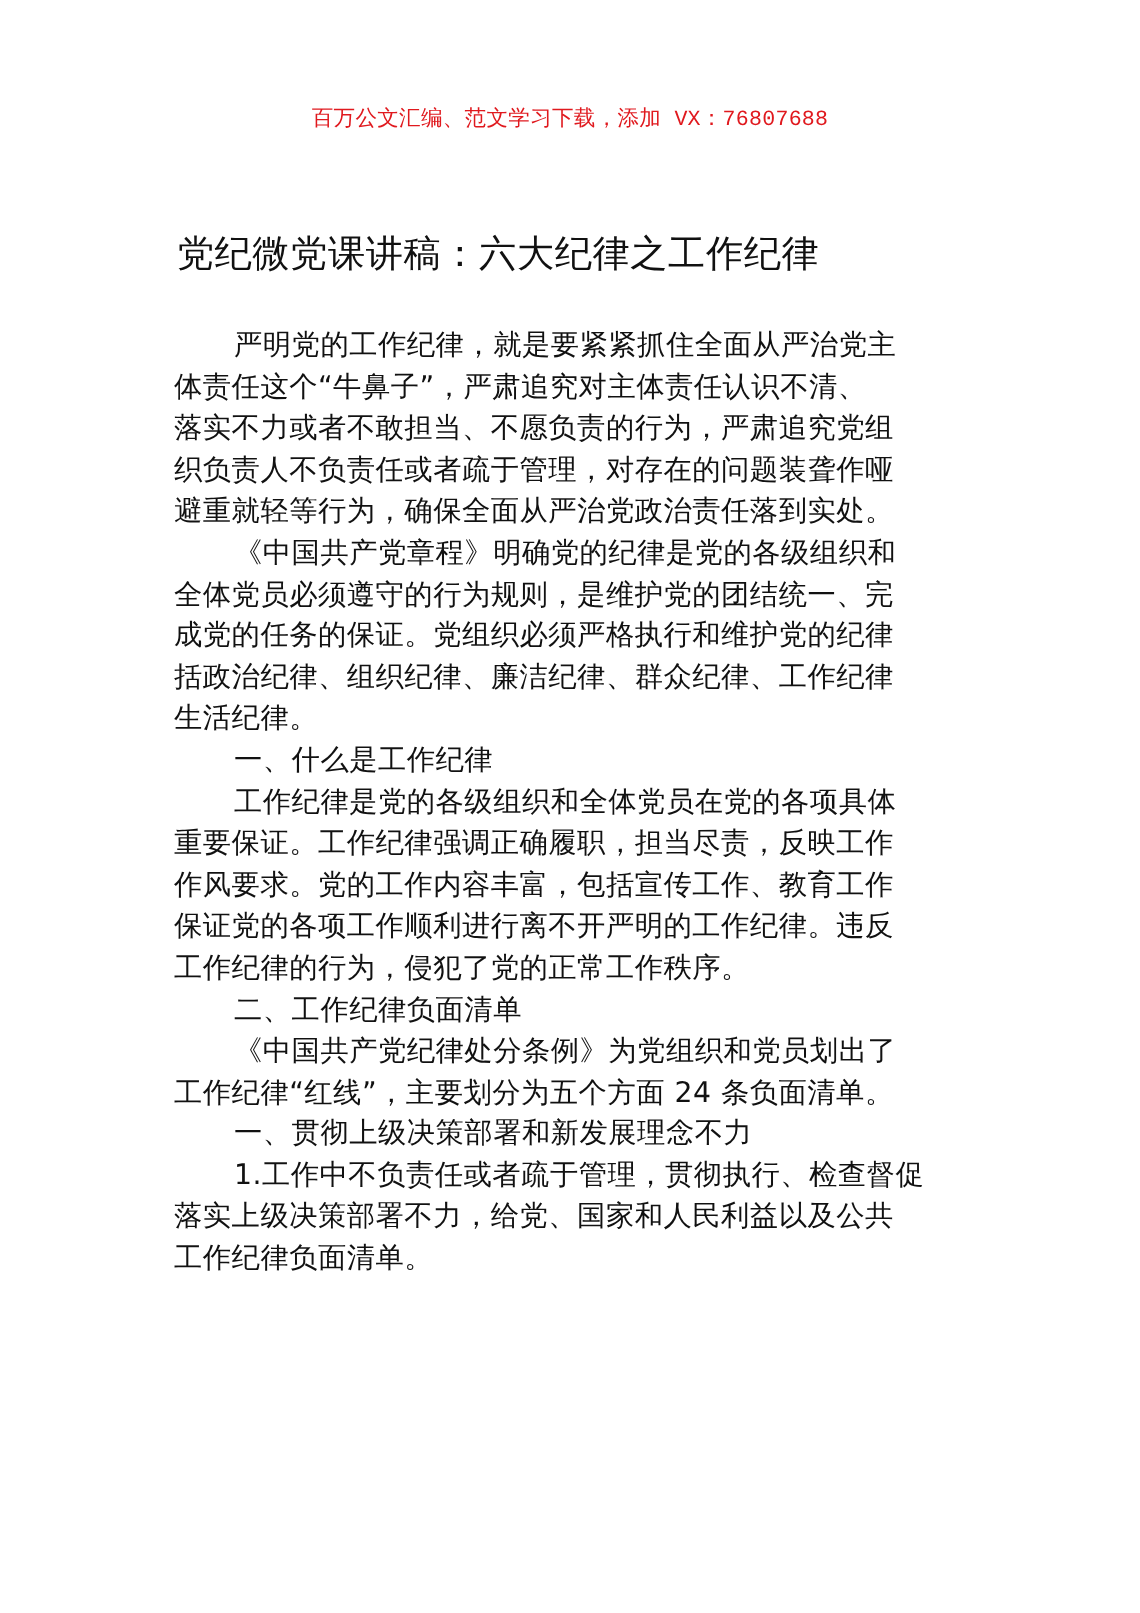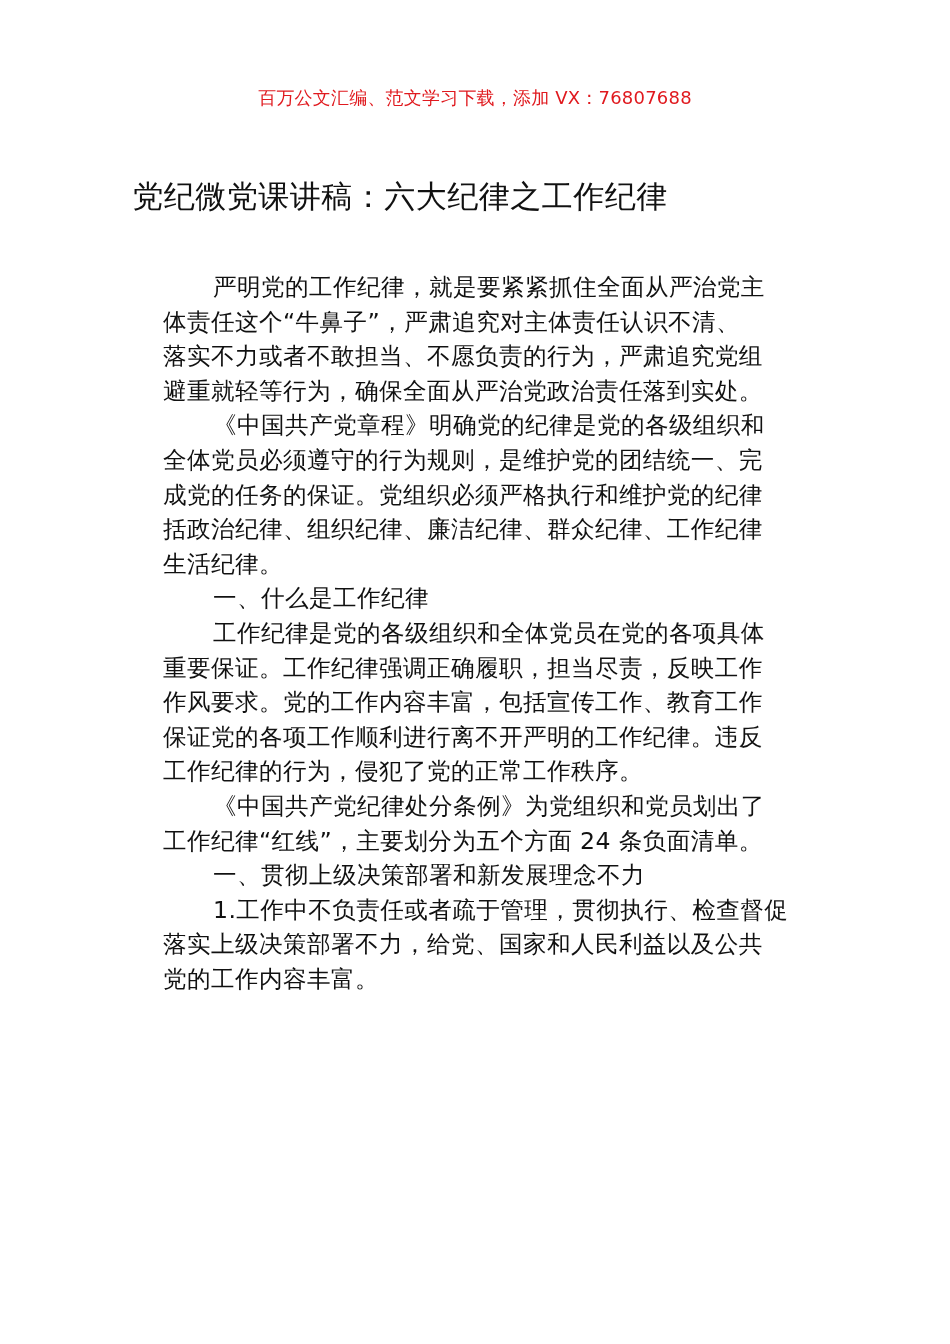--- a/index.html
+++ b/index.html
@@ -1,47 +1,49 @@
 <!DOCTYPE html>
 <html><head>
 <meta charset="utf-8">
 <style>
   html, body { margin: 0; padding: 0; background: #ffffff; }
   body { width: 950px; height: 1344px; position: relative; overflow: hidden;
          font-family: "DejaVu Sans", "Liberation Sans", sans-serif; color: #111; }
   .header-note { position: absolute; top: 86px; left: 0; width: 950px; text-align: center;
-                 color: #e0191e; font-size: 18px; letter-spacing: 0.2px; }
+                 color: #e0191e; font-size: 18px; letter-spacing: 0.2px; font-family: Liberation Mono, monospace; }
   .doc-title { position: absolute; top: 176px; left: 0; width: 800px; text-align: center;
-               font-size: 31px; font-weight: normal; margin: 0; color: #111; letter-spacing: 0.5px; }
-  .body { position: absolute; top: 270px; left: 163px; width: 665px; }
+               font-size: 31px; font-weight: normal; margin: 15px; color: #111; letter-spacing: 0.5px; }
+  .body { position: absolute; top: 270px; left: 145px; width: 665px; }
   .line { height: 34.6px; line-height: 34.6px; font-size: 23.6px; white-space: nowrap;
           letter-spacing: 0.4px; }
   .indent { padding-left: 50px; }
 </style>
 </head>
 <body>
 
 <div class="header-note">百万公文汇编、范文学习下载，添加 VX：76807688</div>
 <h1 class="doc-title">党纪微党课讲稿：六大纪律之工作纪律</h1>
 
 <div class="body" id="doc-body">
   <div class="line indent">严明党的工作纪律，就是要紧紧抓住全面从严治党主</div>
   <div class="line">体责任这个“牛鼻子”，严肃追究对主体责任认识不清、</div>
   <div class="line">落实不力或者不敢担当、不愿负责的行为，严肃追究党组</div>
+  <div class="line">织负责人不负责任或者疏于管理，对存在的问题装聋作哑</div>
   <div class="line">避重就轻等行为，确保全面从严治党政治责任落到实处。</div>
   <div class="line indent">《中国共产党章程》明确党的纪律是党的各级组织和</div>
   <div class="line">全体党员必须遵守的行为规则，是维护党的团结统一、完</div>
   <div class="line">成党的任务的保证。党组织必须严格执行和维护党的纪律</div>
   <div class="line">括政治纪律、组织纪律、廉洁纪律、群众纪律、工作纪律</div>
   <div class="line">生活纪律。</div>
   <div class="line indent">一、什么是工作纪律</div>
   <div class="line indent">工作纪律是党的各级组织和全体党员在党的各项具体</div>
   <div class="line">重要保证。工作纪律强调正确履职，担当尽责，反映工作</div>
   <div class="line">作风要求。党的工作内容丰富，包括宣传工作、教育工作</div>
   <div class="line">保证党的各项工作顺利进行离不开严明的工作纪律。违反</div>
   <div class="line">工作纪律的行为，侵犯了党的正常工作秩序。</div>
+  <div class="line indent">二、工作纪律负面清单</div>
   <div class="line indent">《中国共产党纪律处分条例》为党组织和党员划出了</div>
   <div class="line">工作纪律“红线”，主要划分为五个方面 24 条负面清单。</div>
   <div class="line indent">一、贯彻上级决策部署和新发展理念不力</div>
   <div class="line indent">1.工作中不负责任或者疏于管理，贯彻执行、检查督促</div>
   <div class="line">落实上级决策部署不力，给党、国家和人民利益以及公共</div>
-  <div class="line">党的工作内容丰富。</div>
+  <div class="line">工作纪律负面清单。</div>
 </div>
 
 </body></html>

